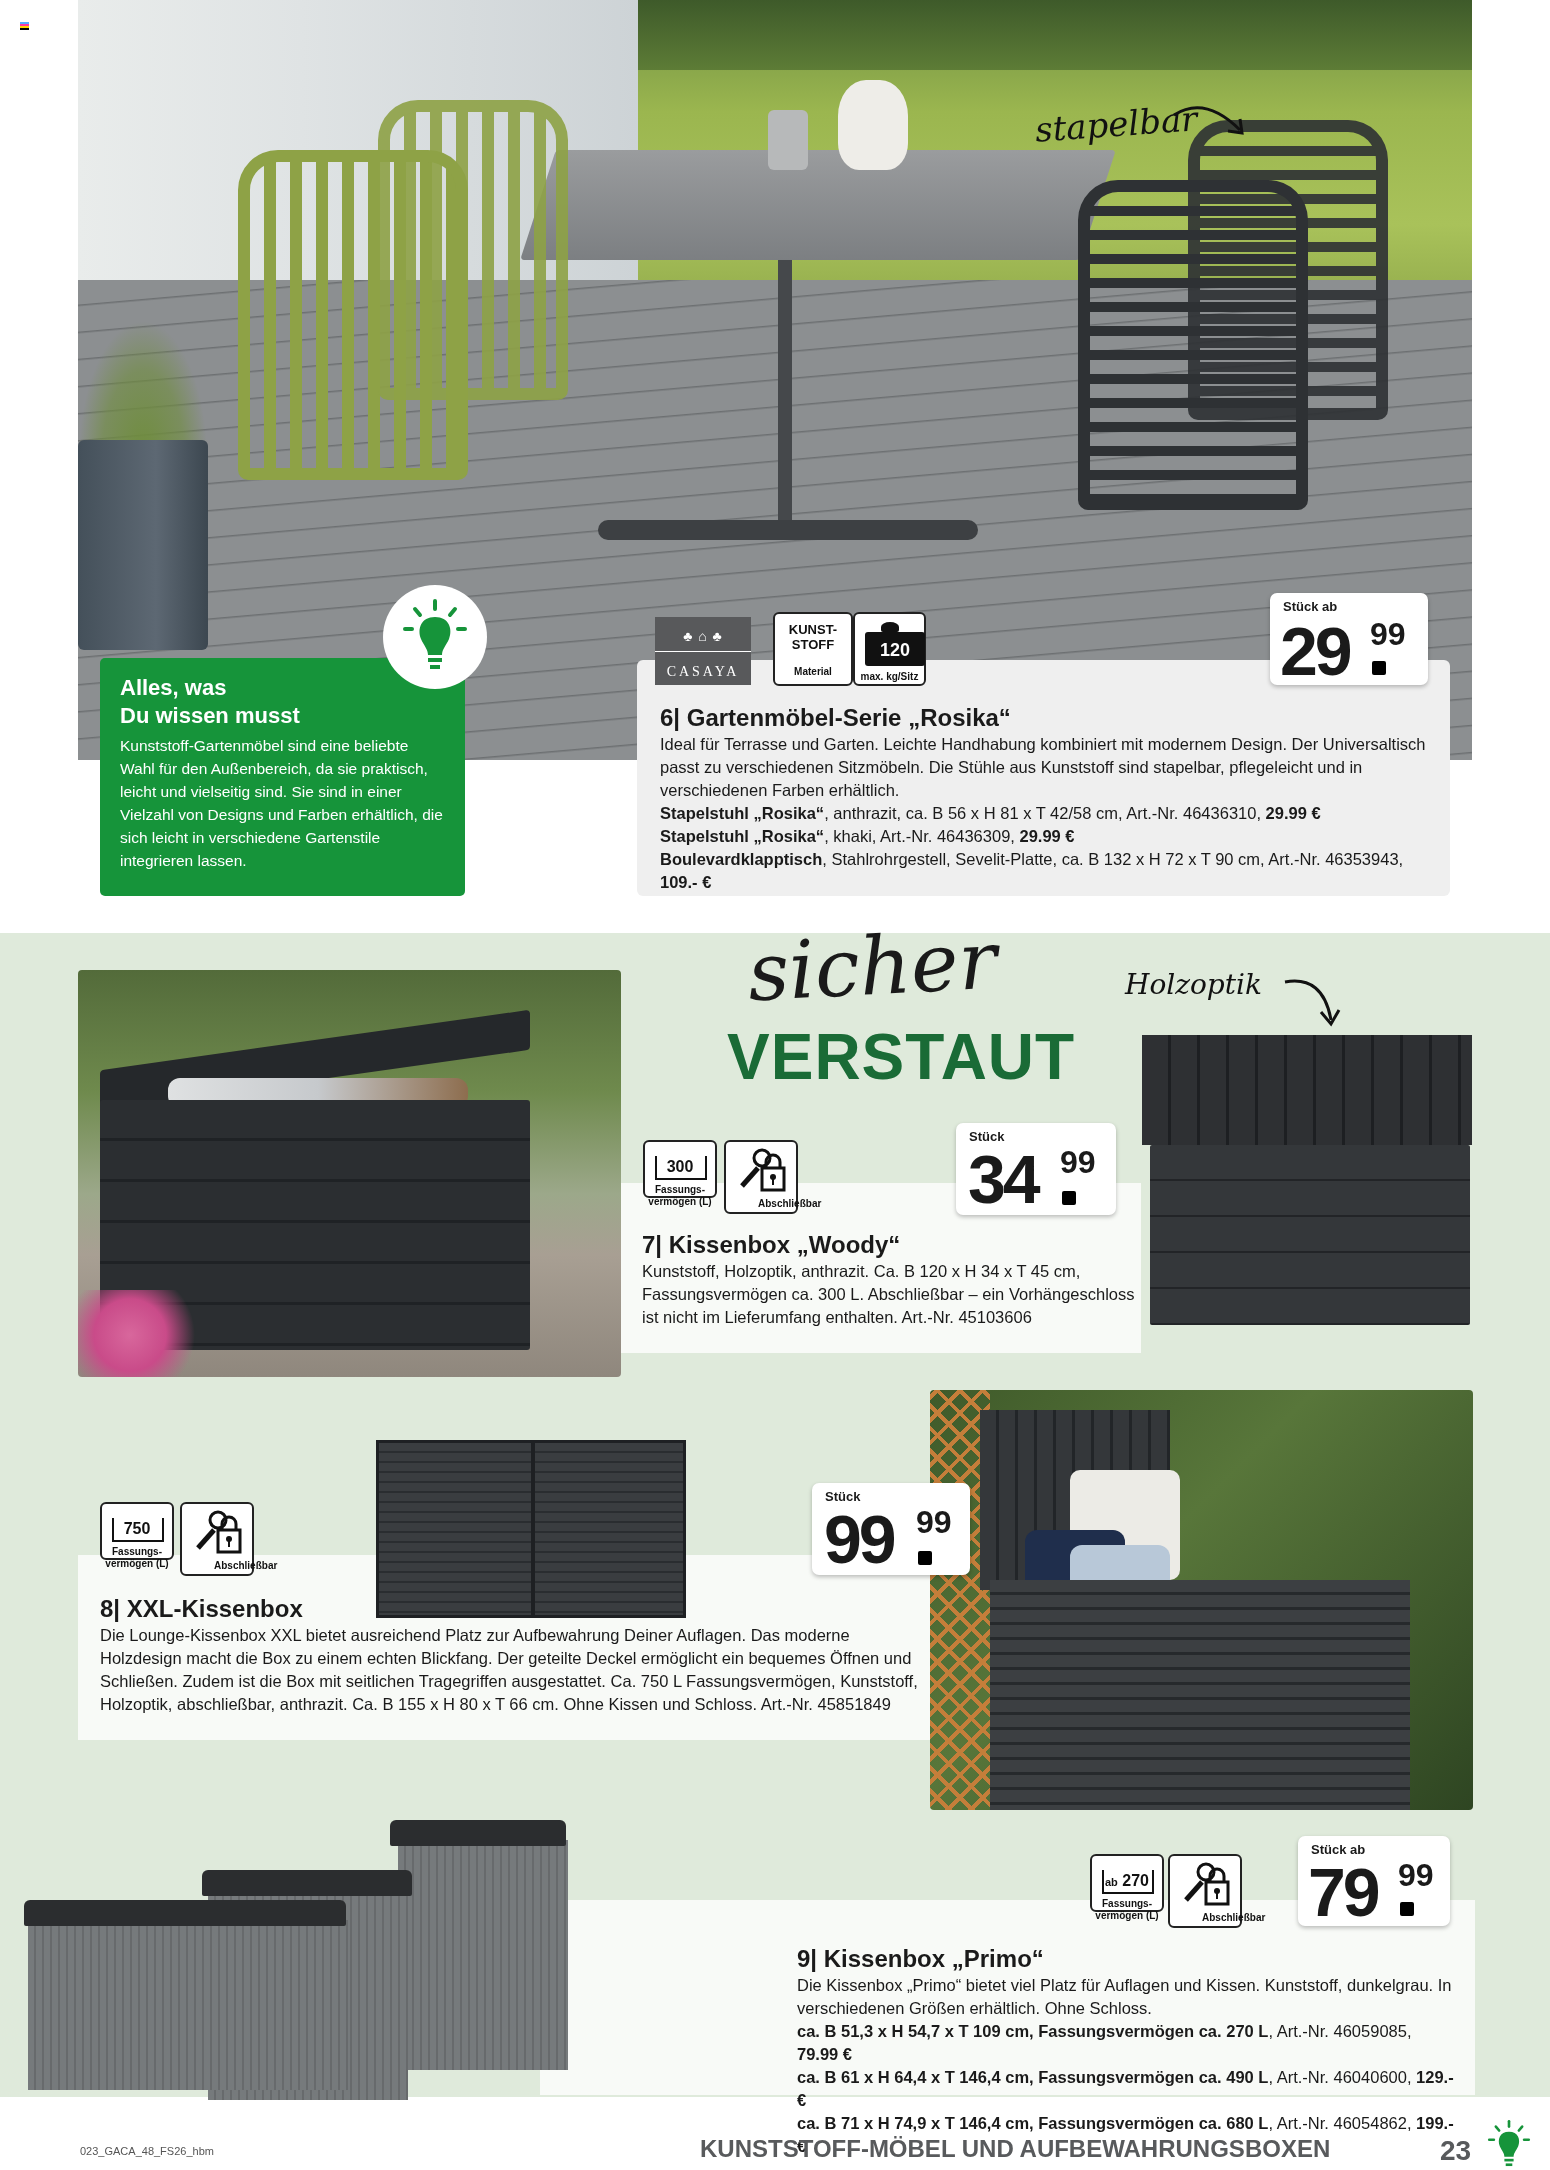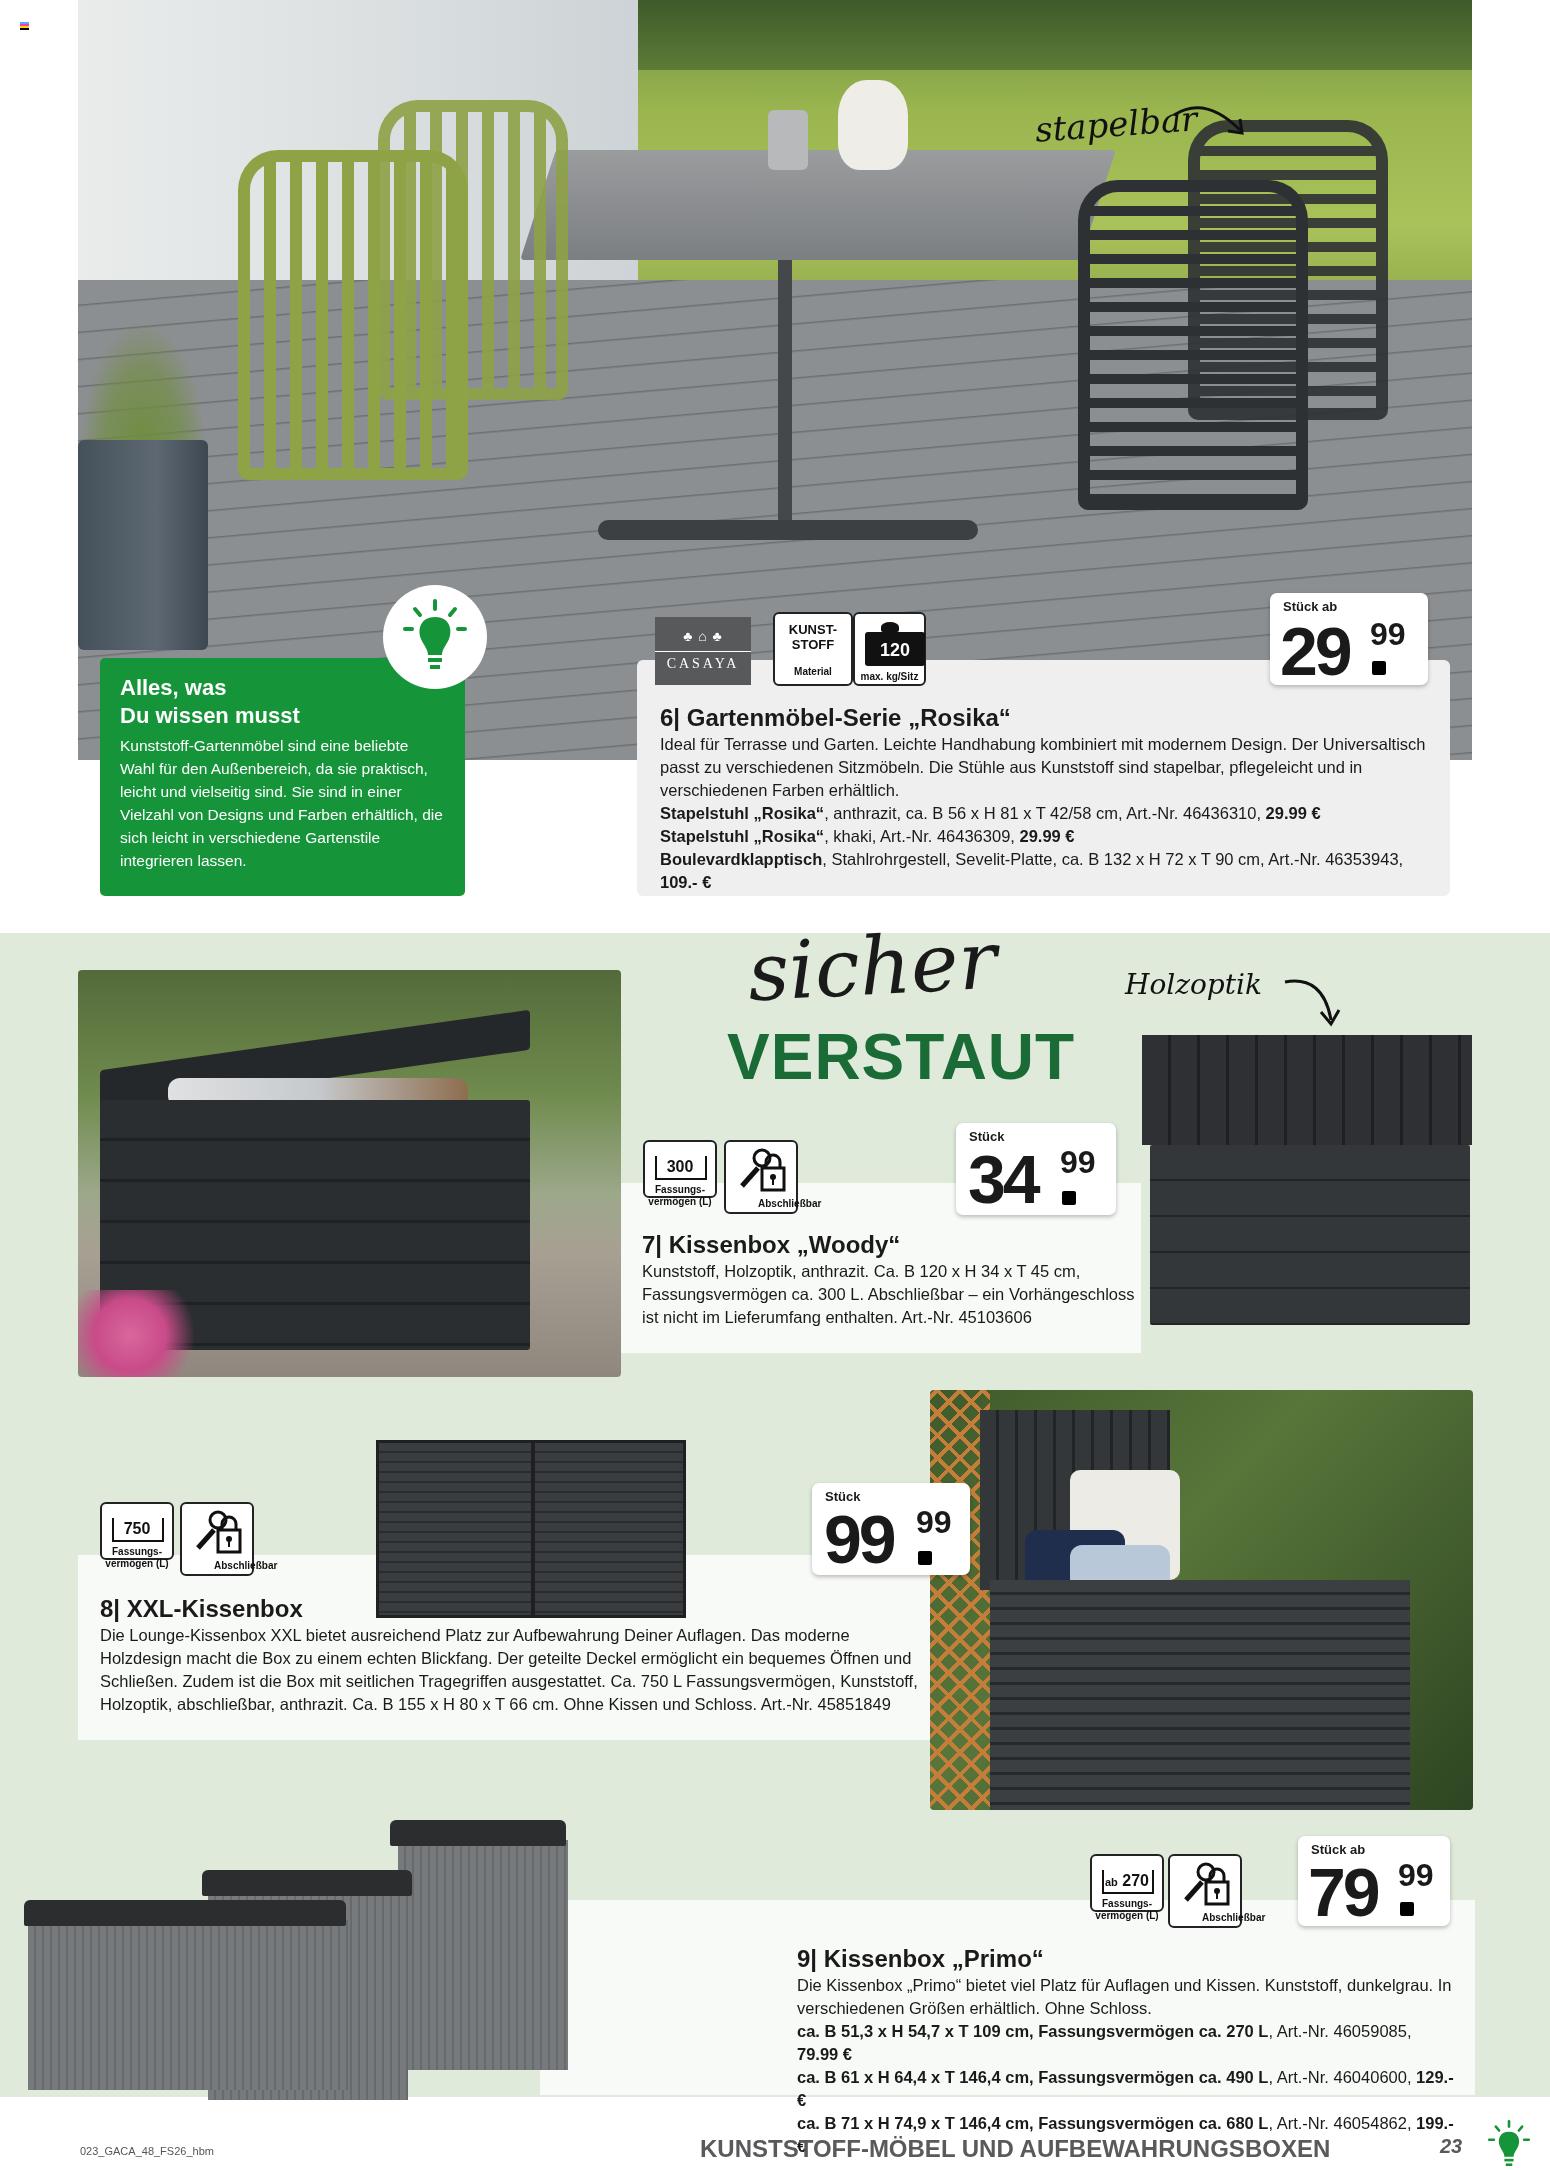--- a/index.html
+++ b/index.html
@@ -41,21 +41,21 @@
   .tipbox { left: 100px; top: 658px; width: 365px; height: 238px; background: #16943a; border-radius: 5px; padding: 16px 20px; color: #fff; }
   .tipbox .tip-title { font-size: 22px; font-weight: bold; line-height: 28px; }
   .tipbox .tip-body { font-size: 15.5px; line-height: 23px; margin-top: 4px; }
   .bulb-circle { left: 383px; top: 585px; width: 104px; height: 104px; background: #fff; border-radius: 50%; }
   .bulb-circle svg { position: absolute; left: 16px; top: 14px; }
 
   
   .panel6 { left: 637px; top: 660px; width: 813px; height: 236px; background: #efefef; border-radius: 6px; }
   .casaya { left: 655px; top: 617px; width: 96px; height: 68px; background: #58595b; color: #fff; text-align: center; }
   .casaya .houses { font-size: 14px; letter-spacing: 1px; margin-top: 10px; line-height: 18px; }
-  .casaya .brand { font-family: "Liberation Serif", serif; font-size: 14px; letter-spacing: 3px; margin-top: 6px; border-top: 1px solid #fff; padding-top: 4px; }
+  .casaya .brand { font-family: "Liberation Serif", serif; font-size: 14px; letter-spacing: 3px; margin-top: 6px; border-top: 1px solid #fff; padding-top: 12px; }
   .icon-box { background: #fff; border: 2px solid #222; border-radius: 6px; text-align: center; font-weight: bold; color: #111; }
   .ib-kunst { left: 773px; top: 612px; width: 80px; height: 74px; font-size: 13px; line-height: 15px; padding-top: 8px; }
   .ib-kunst .sub { font-size: 10px; font-weight: bold; margin-top: 12px; }
   .ib-load { left: 853px; top: 612px; width: 73px; height: 74px; }
   .ib-load .weight { position: absolute; left: 10px; top: 18px; width: 60px; height: 34px; background: #111; color: #fff; font-size: 18px; line-height: 36px; border-radius: 3px; }
   .ib-load .knob { position: absolute; left: 26px; top: 8px; width: 18px; height: 10px; background: #111; border-radius: 50% 50% 2px 2px; }
   .ib-load .sub { position: absolute; left: 0; right: 0; bottom: 2px; font-size: 10px; }
 
   .price-tag { background: #fff; border-radius: 7px; box-shadow: 0 2px 4px rgba(0,0,0,0.25); }
   .price-tag .label { position: absolute; left: 13px; top: 6px; font-size: 13px; font-weight: bold; }
@@ -147,21 +147,21 @@
   .ib9-lock { left: 1168px; top: 1854px; }
   .pt9 { left: 1298px; top: 1836px; width: 152px; height: 90px; }
   .pt9 .main { left: 10px; top: 22px; }
   .pt9 .cents { left: 100px; top: 23px; }
   .pt9 .dot { left: 102px; top: 66px; }
   .p9-text { left: 797px; top: 1944px; width: 660px; }
 
   
   .footer-code { left: 80px; top: 2145px; font-size: 11px; color: #555; }
   .footer-title { left: 700px; top: 2135px; font-size: 24px; font-weight: bold; color: #585a5c; letter-spacing: 0px; }
-  .page-num { left: 1440px; top: 2135px; font-size: 20px; font-weight: bold; color: #585a5c; font-style: italic; }
+  .page-num { left: 1440px; top: 2135px; font-size: 28px; font-weight: bold; color: #585a5c; }
   .footer-bulb { left: 1485px; top: 2120px; }
   .colorbar { left: 20px; top: 22px; width: 9px; height: 8px; }
 </style>
 </head>
 <body>
 
 <div class="abs colorbar">
   <div style="height:2px;background:#55aaff"></div>
     <div style="height:2px;background:#ff3aa0"></div>
     <div style="height:2px;background:#ffd500"></div>

